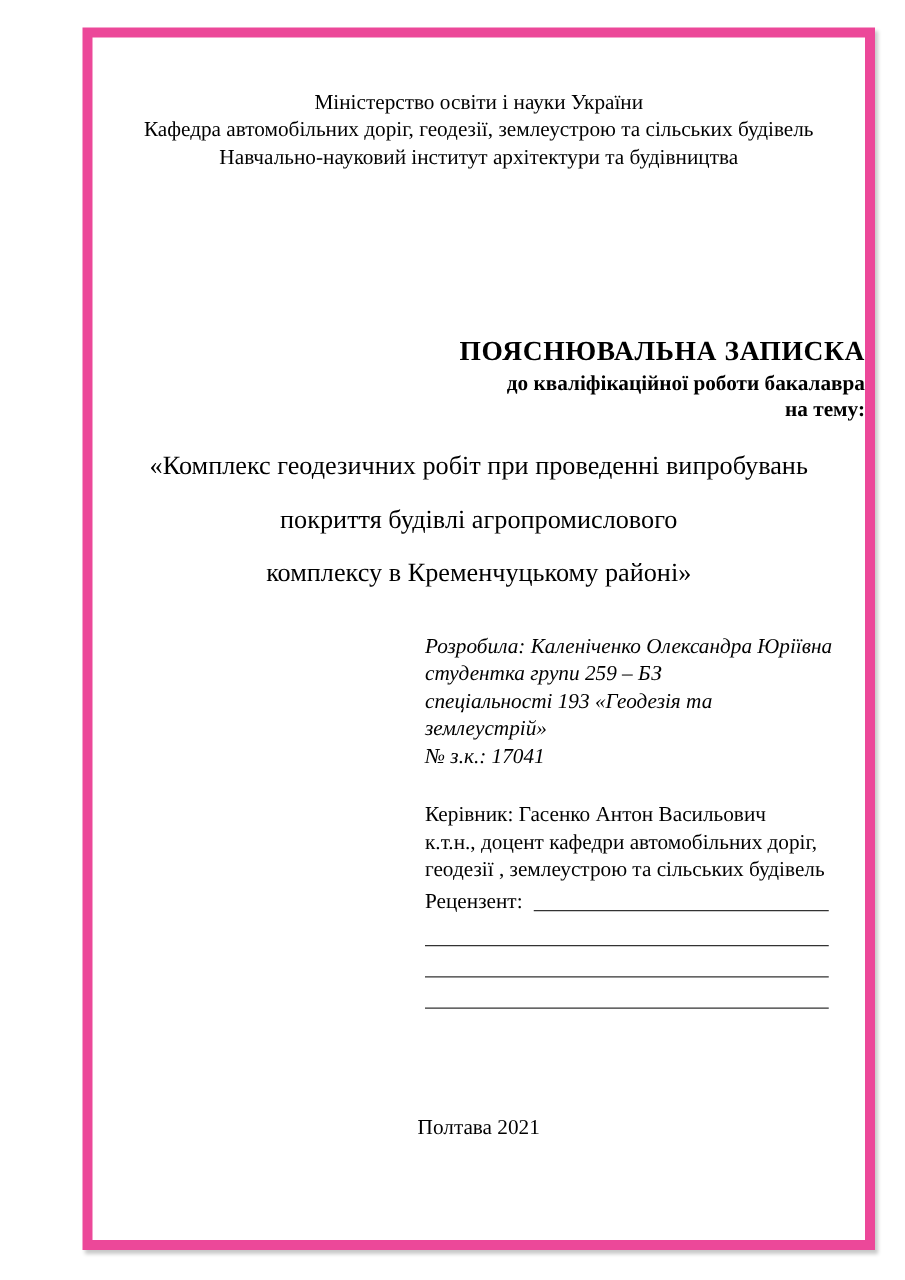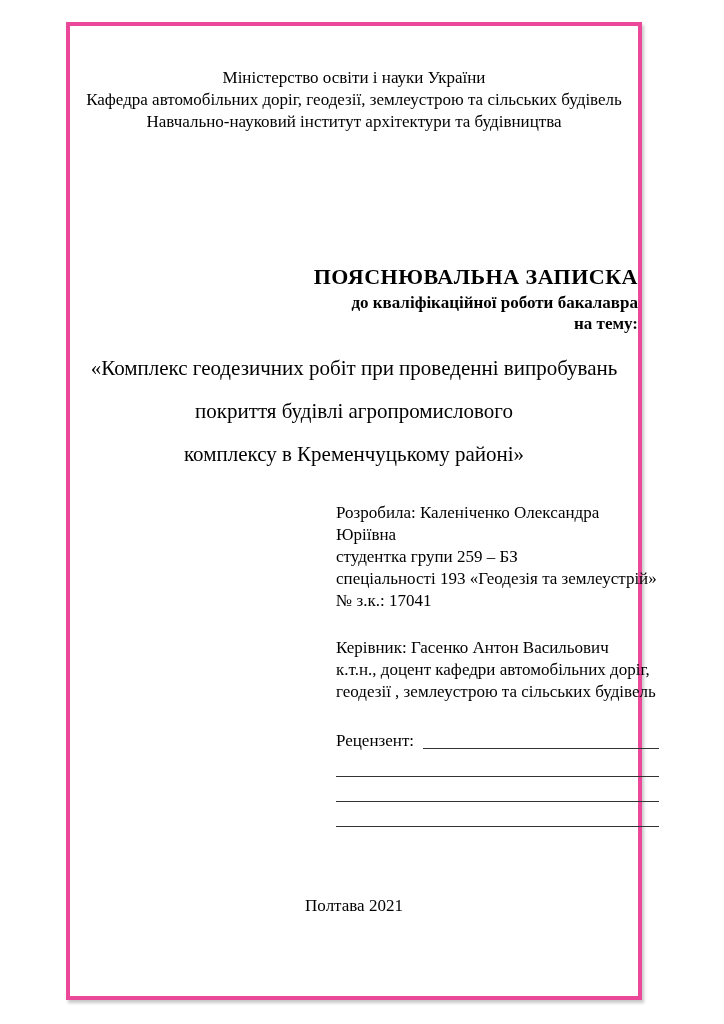--- a/index.html
+++ b/index.html
@@ -6,22 +6,22 @@
   html, body {
     width: 724px; height: 1024px;
     background: #ffffff;
     font-family: "Liberation Serif", "DejaVu Serif", serif;
     color: #000000;
     overflow: hidden;
   }
   .page-frame {
     position: absolute;
     left: 66px; top: 22px;
-    width: 576px; height: 978px;
-    border: 4px solid #ec4899;
+    width: 634px; height: 978px;
+    border: 8px solid #ec4899;
     background: #ffffff;
     box-shadow: 2px 3px 3px rgba(0,0,0,0.22);
   }
   .inst-header {
     margin-top: 41px;
     text-align: center;
     font-size: 17px;
     line-height: 22px;
     white-space: nowrap;
   }
@@ -46,23 +46,23 @@
     font-size: 21px;
     line-height: 43px;
     font-family: Liberation Serif, serif;
   }
   .credits {
     margin-left: 266px;
     width: 327px;
     font-size: 17px;
     line-height: 22px;
   }
-  .author-block { margin-top: 26px; }
+  .author-block { margin-top: 26px; font-style: italic; }
   .supervisor-block { margin-top: 25px; }
-  .reviewer-block { margin-top: 24px; width: 323px; }
+  .reviewer-block { width: 323px; }
   .reviewer-row {
     display: flex;
     align-items: flex-end;
     height: 25px;
   }
   .sig-line {
     flex: 1;
     margin-left: 9px;
     margin-bottom: 3px;
     border-bottom: 1.5px solid #333333;

